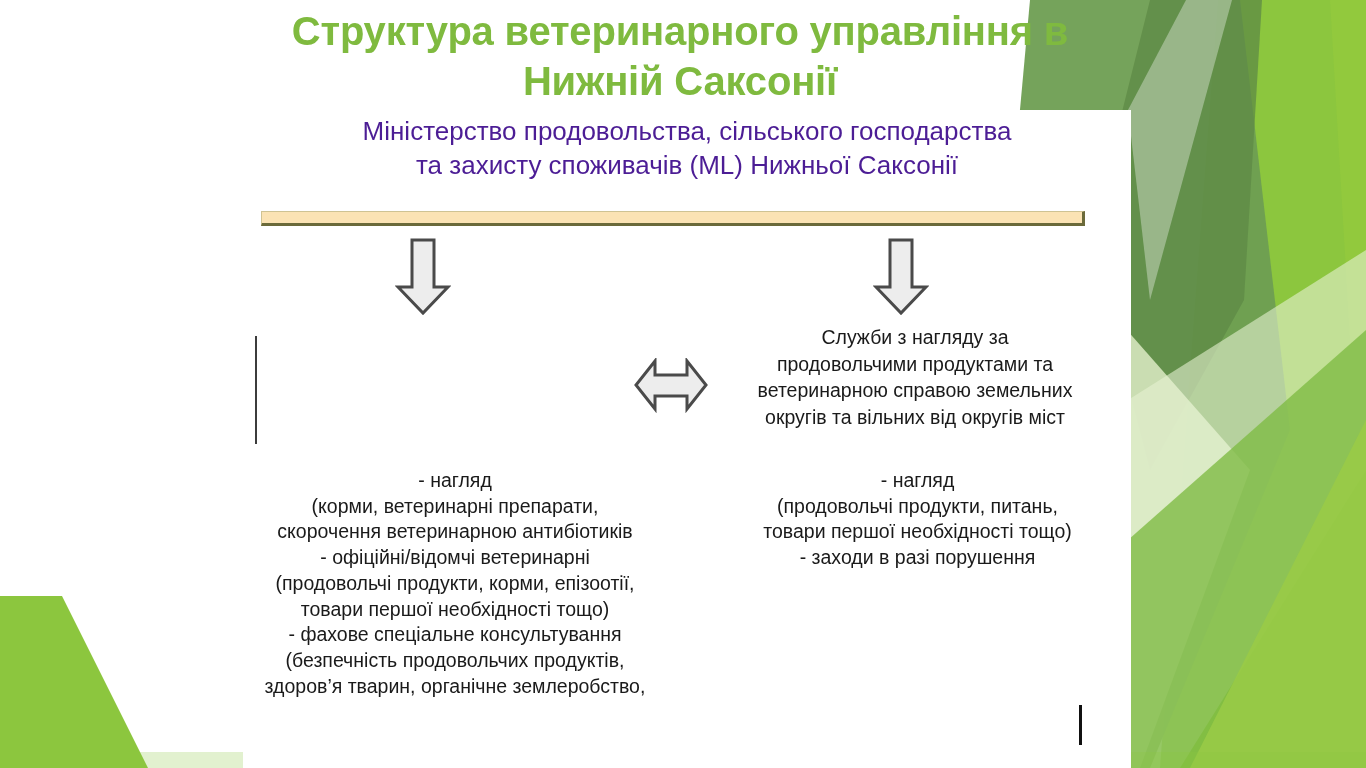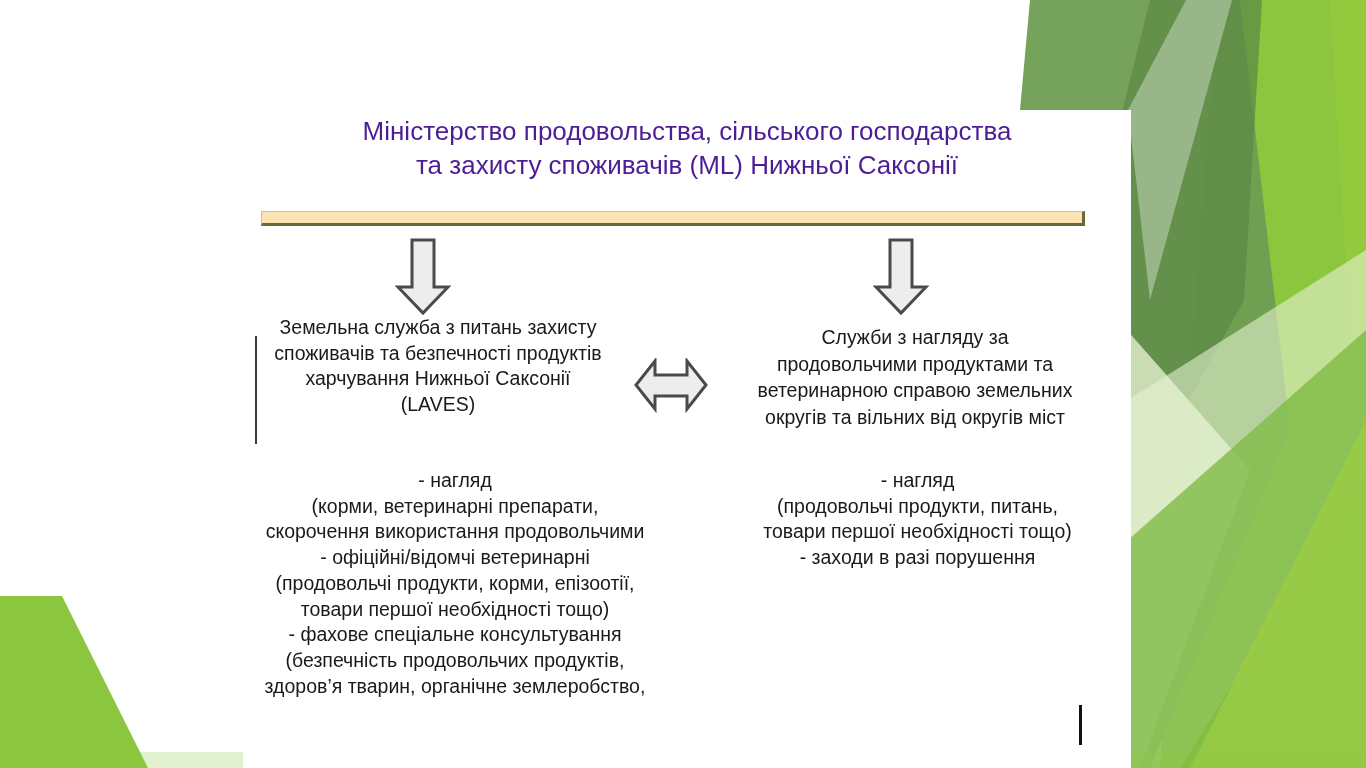--- a/index.html
+++ b/index.html
@@ -171,20 +171,22 @@
     <polygon points="1030,0 1240,0 1290,430 1150,768 960,768" fill="#6E9E52" opacity="0.95"></polygon>
     <polygon points="1150,0 1262,0 1244,300 1150,470 1090,240" fill="#5E8A46" opacity="0.75"></polygon>
     <polygon points="1118,320 1250,470 1140,768 1010,768" fill="#DCEBC4" opacity="0.85"></polygon>
     <polygon points="1128,400 1366,250 1366,470 1180,768 1060,768" fill="#E6F1D2" opacity="0.6"></polygon>
     <polygon points="1128,540 1366,330 1366,768 1090,768" fill="#7FBC45" opacity="0.8"></polygon>
     <polygon points="1190,768 1366,420 1366,768" fill="#9ACB46" opacity="0.85"></polygon>
     <polygon points="1128,110 1186,0 1232,0 1150,300" fill="#FFFFFF" opacity="0.35"></polygon>
     <polygon points="0,752 1366,752 1366,768 0,768" fill="#8CC63E" opacity="0.25"></polygon>
   </svg>
 
+  <div id="slide-title">Структура ветеринарного управління в
+Нижній Саксонії</div>
 
   <div id="content-card">
 
     <div id="ministry-header">Міністерство продовольства, сільського господарства
 та захисту споживачів (ML) Нижньої Саксонії</div>
 
     <div id="ministry-bar"></div>
 
     <div id="left-rule"></div>
     <div id="right-tick"></div>
@@ -194,34 +196,30 @@
     </svg>
 
     <svg class="arrow-down" id="arrow-down-right" viewBox="0 0 56 78" aria-hidden="true">
       <polygon points="17,2 39,2 39,49 53,49 28,75 3,49 17,49" fill="#EDEDED" stroke="#4A4A4A" stroke-width="3" stroke-linejoin="miter"></polygon>
     </svg>
 
     <svg id="arrow-bidir" viewBox="0 0 76 55" aria-hidden="true">
       <polygon points="22,3 22,17 54,17 54,3 73,27 54,51 54,38 22,38 22,51 3,27" fill="#EDEDED" stroke="#4A4A4A" stroke-width="3" stroke-linejoin="miter"></polygon>
     </svg>
 
-    <div class="col" id="col-left-heading">Земельна служба з питань захисту
-споживачів та безпечності продуктів
-харчування Нижньої Саксонії
-(LAVES)</div>
 
     <div class="col" id="col-right-heading">Служби з нагляду за
 продовольчими продуктами та
 ветеринарною справою земельних
 округів та вільних від округів міст</div>
 
     <div class="col" id="col-left-body">
         <span class="line">- <span class="b">нагляд</span></span>
         <span class="line">(корми, ветеринарні препарати,</span>
-        <span class="line">скорочення використання продовольчими</span>
+        <span class="line">скорочення ветеринарною антибіотиків</span>
         <span class="line">- <span class="b">офіційні/відомчі ветеринарні</span></span>
         <span class="line">(продовольчі продукти, корми, епізоотії,</span>
         <span class="line">товари першої необхідності тощо)</span>
         <span class="line">- <span class="b">фахове спеціальне консультування</span></span>
         <span class="line">(безпечність продовольчих продуктів,</span>
         <span class="line">здоров’я тварин, органічне землеробство,</span>
       </div>
 
     <div class="col" id="col-right-body">
         <span class="line">- <span class="b">нагляд</span></span>

